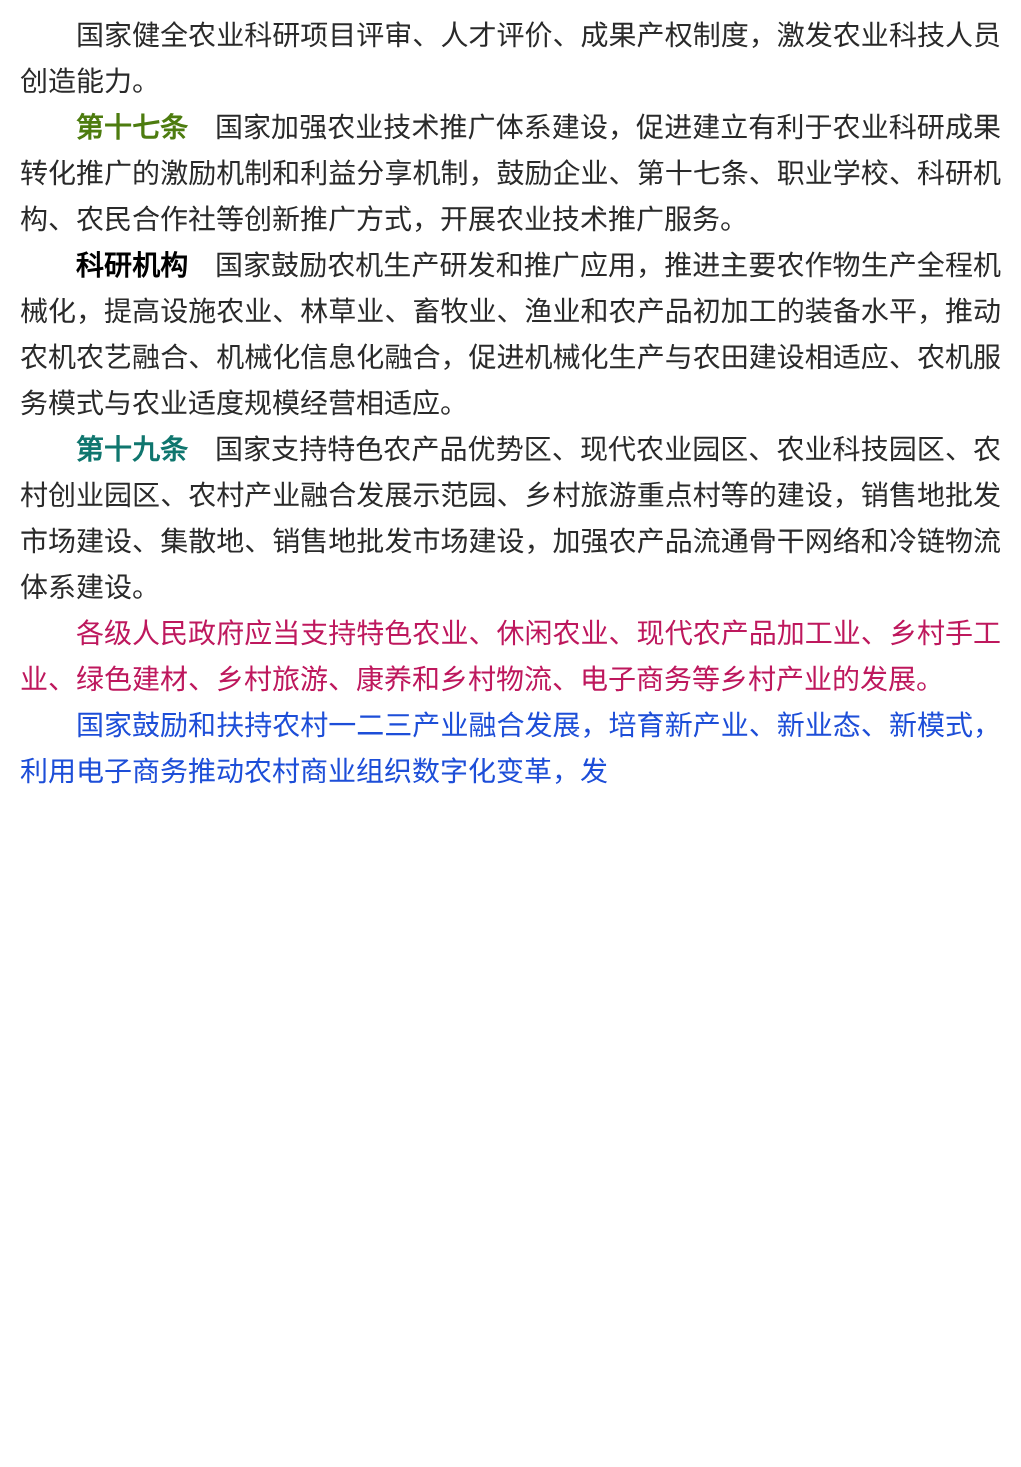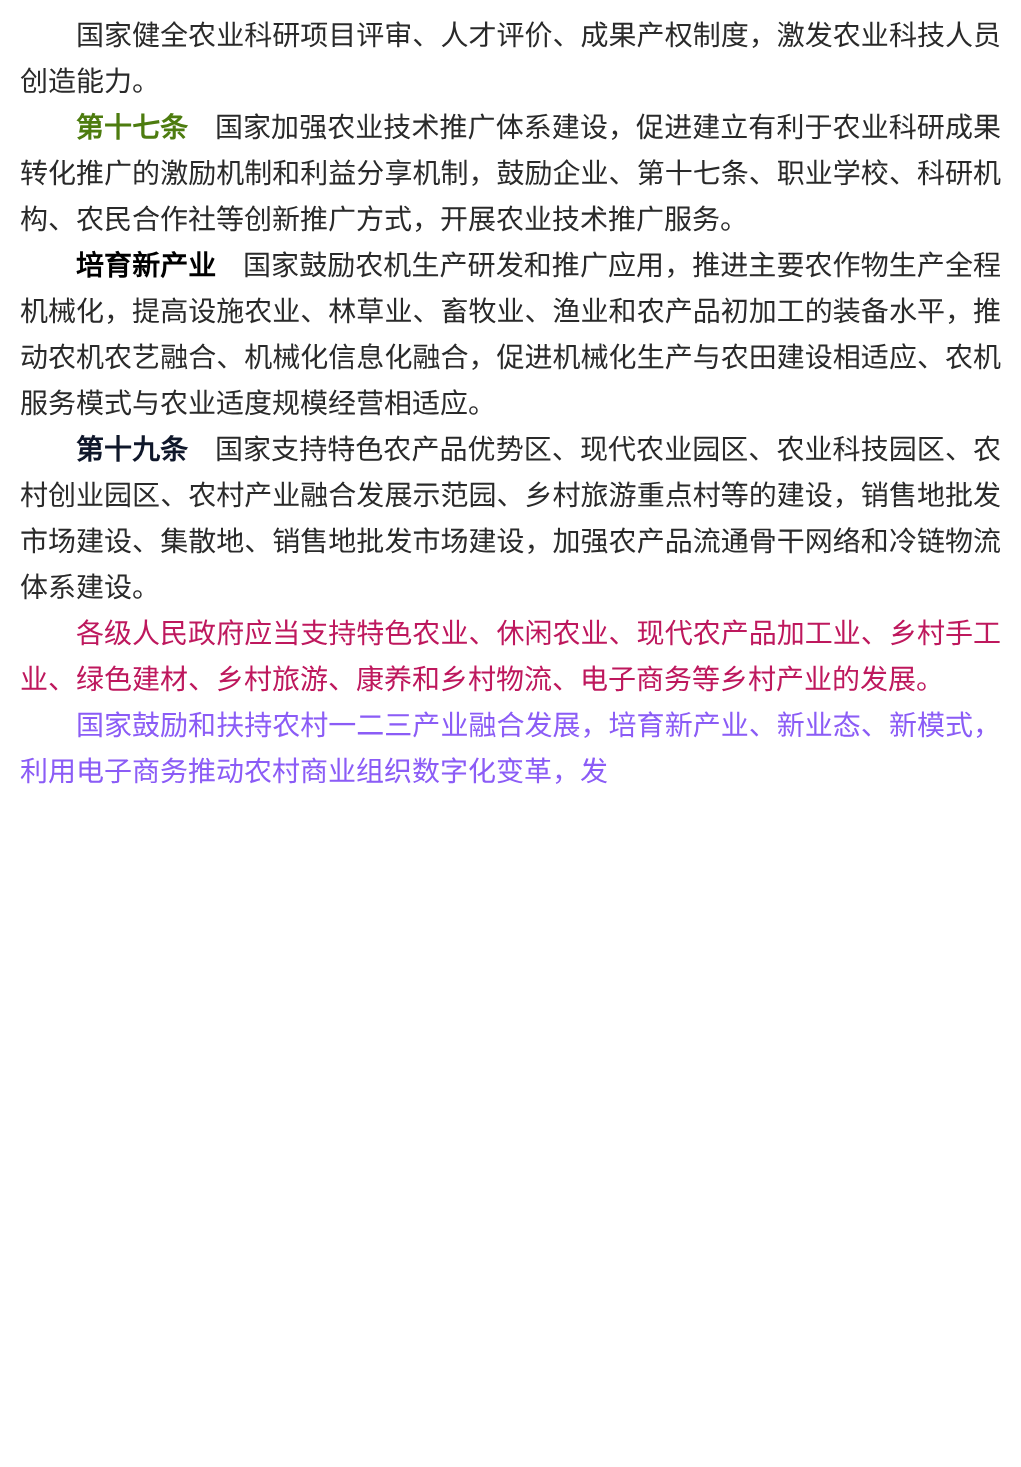--- a/index.html
+++ b/index.html
@@ -42,18 +42,18 @@
     
   }
 </style>
 </head>
 <body style="background: rgb(255, 255, 255);">
 
 <div class="page">
   <div class="doc-body" id="doc-body">
       <p class="para" style="color: rgb(42, 42, 42);"><span class="para-text">国家健全农业科研项目评审、人才评价、成果产权制度，激发农业科技人员创造能力。</span></p>
       <p class="para" style="color: rgb(42, 42, 42);"><span class="article-num" style="color: #4d7c0f;">第十七条</span><span class="para-text">国家加强农业技术推广体系建设，促进建立有利于农业科研成果转化推广的激励机制和利益分享机制，鼓励企业、第十七条、职业学校、科研机构、农民合作社等创新推广方式，开展农业技术推广服务。</span></p>
-      <p class="para" style="color: rgb(42, 42, 42);"><span class="article-num" style="color: rgb(0, 0, 0);">培育新产业</span><span class="para-text">国家鼓励农机生产研发和推广应用，推进主要农作物生产全程机械化，提高设施农业、林草业、畜牧业、渔业和农产品初加工的装备水平，推动农机农艺融合、机械化信息化融合，促进机械化生产与农田建设相适应、农机服务模式与农业适度规模经营相适应。</span></p>
-      <p class="para" style="color: rgb(42, 42, 42);"><span class="article-num" style="color: #0f172a; margin-top: 44px;">第十九条</span><span class="para-text">国家支持特色农产品优势区、现代农业园区、农业科技园区、农村创业园区、农村产业融合发展示范园、乡村旅游重点村等的建设，销售地批发市场建设、集散地、销售地批发市场建设，加强农产品流通骨干网络和冷链物流体系建设。</span></p>
+      <p class="para" style="color: rgb(42, 42, 42);"><span class="article-num" style="color: rgb(0, 0, 0);">科研机构</span><span class="para-text">国家鼓励农机生产研发和推广应用，推进主要农作物生产全程机械化，提高设施农业、林草业、畜牧业、渔业和农产品初加工的装备水平，推动农机农艺融合、机械化信息化融合，促进机械化生产与农田建设相适应、农机服务模式与农业适度规模经营相适应。</span></p>
+      <p class="para" style="color: rgb(42, 42, 42);"><span class="article-num" style="color: #0f766e; margin-top: 44px;">第十九条</span><span class="para-text">国家支持特色农产品优势区、现代农业园区、农业科技园区、农村创业园区、农村产业融合发展示范园、乡村旅游重点村等的建设，销售地批发市场建设、集散地、销售地批发市场建设，加强农产品流通骨干网络和冷链物流体系建设。</span></p>
       <p class="para" style="color: #be185d;"><span class="para-text">各级人民政府应当支持特色农业、休闲农业、现代农产品加工业、乡村手工业、绿色建材、乡村旅游、康养和乡村物流、电子商务等乡村产业的发展。</span></p>
-      <p class="para" style="color: #8b5cf6;"><span class="para-text">国家鼓励和扶持农村一二三产业融合发展，培育新产业、新业态、新模式，利用电子商务推动农村商业组织数字化变革，发</span></p>
+      <p class="para" style="color: #1d4ed8;"><span class="para-text">国家鼓励和扶持农村一二三产业融合发展，培育新产业、新业态、新模式，利用电子商务推动农村商业组织数字化变革，发</span></p>
     </div>
 </div>
 
 </body></html>

